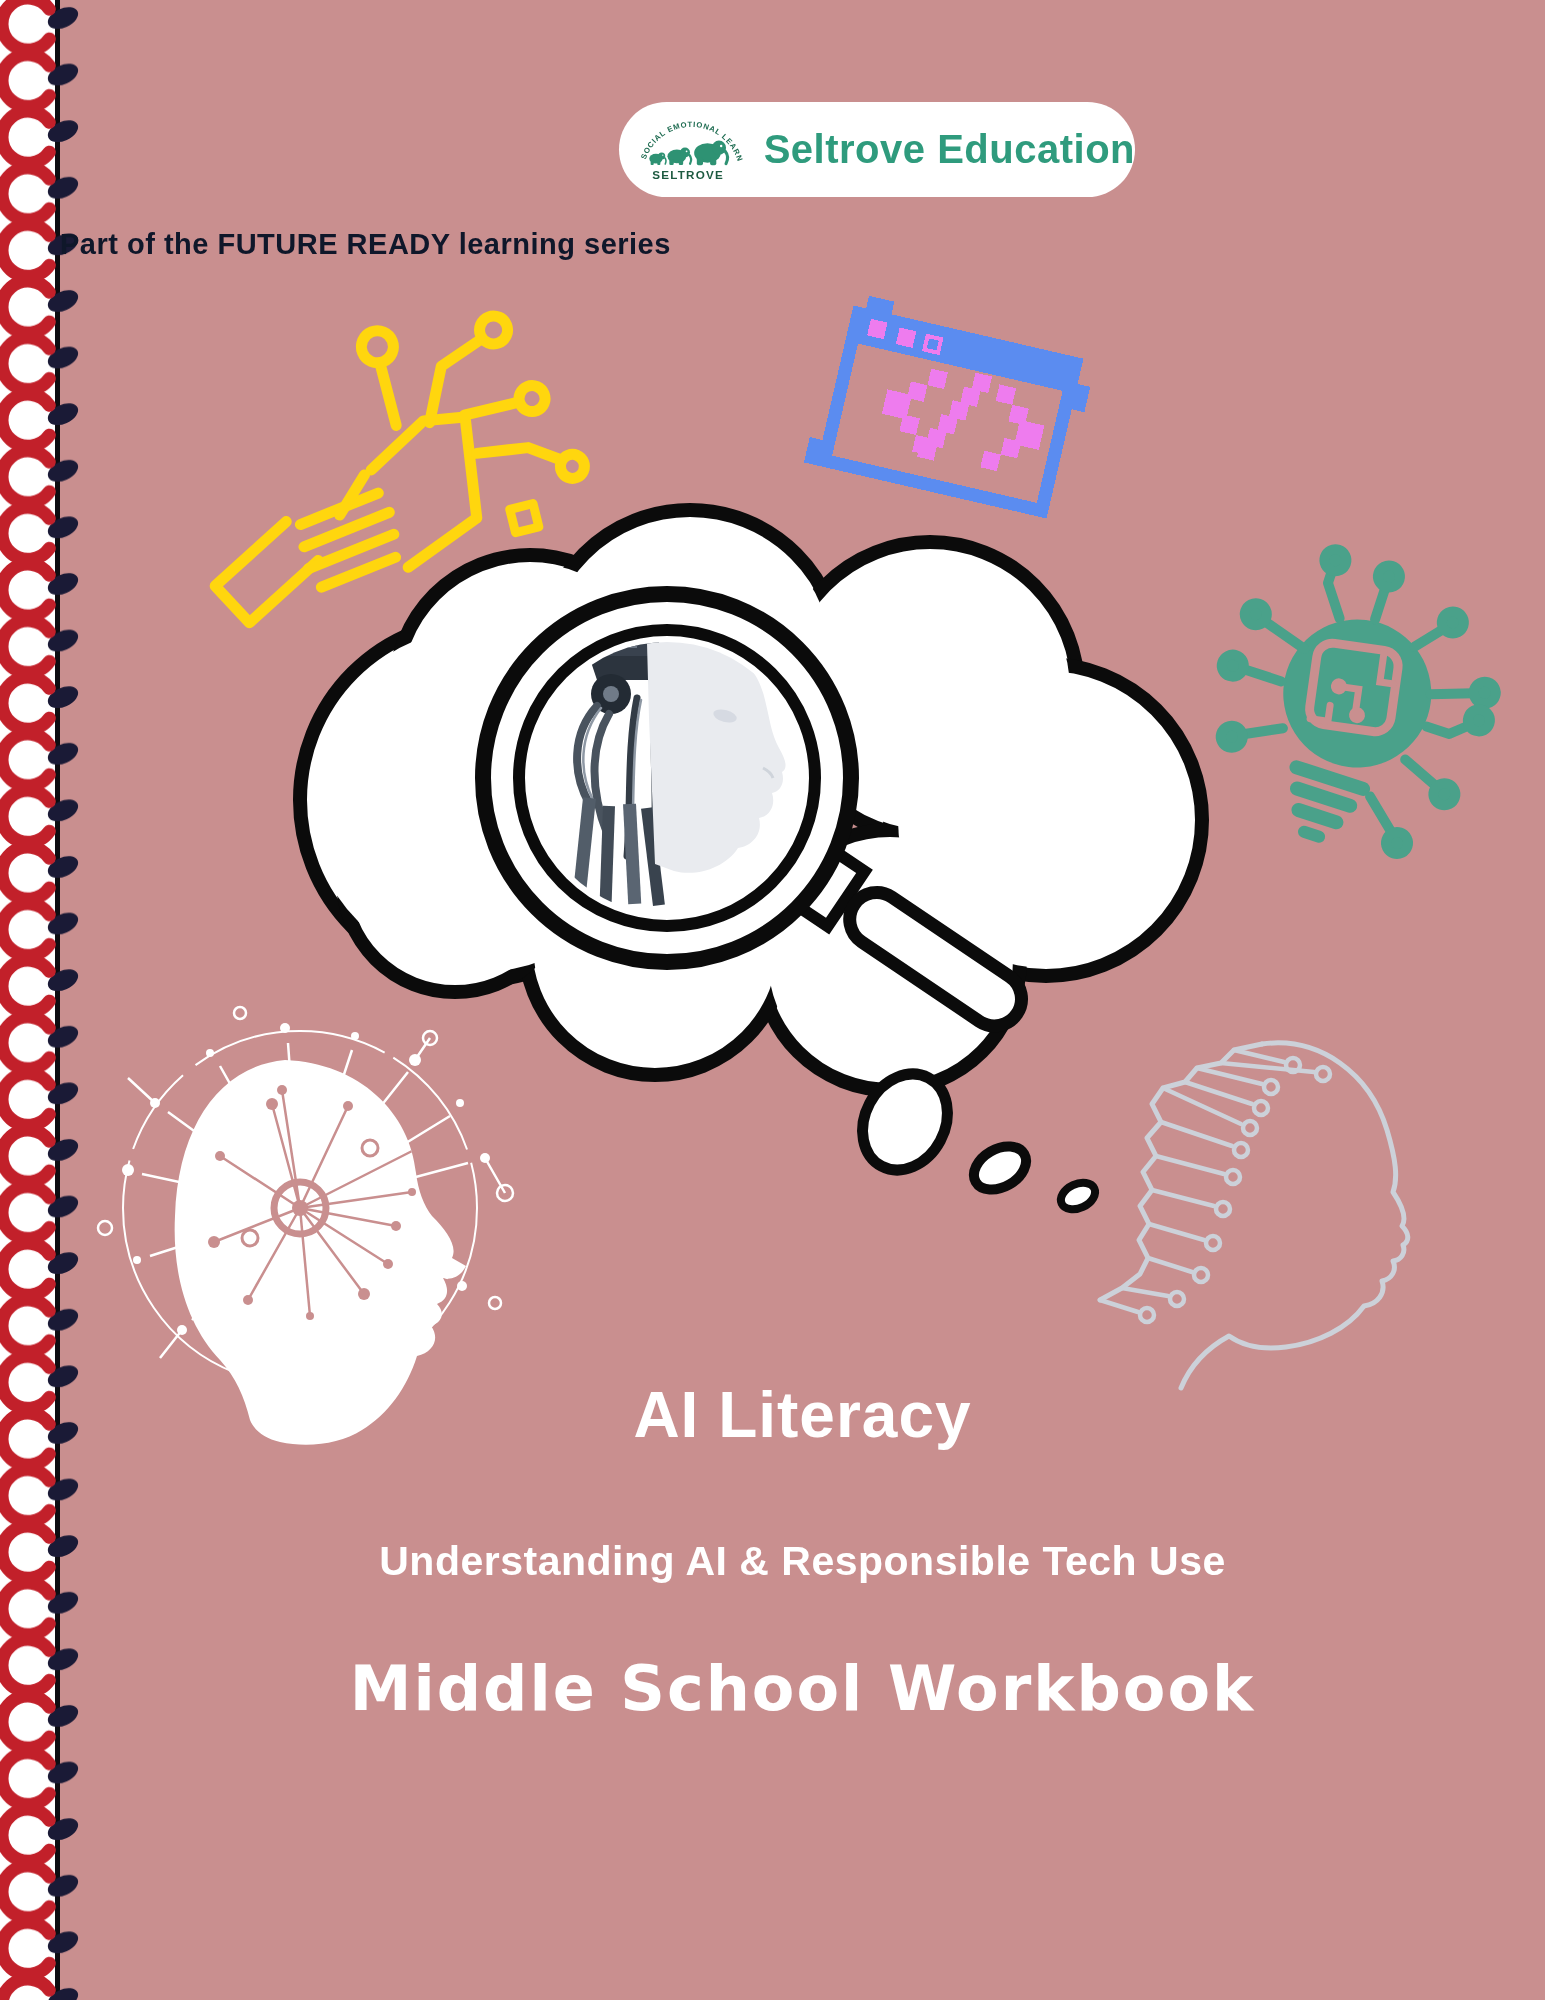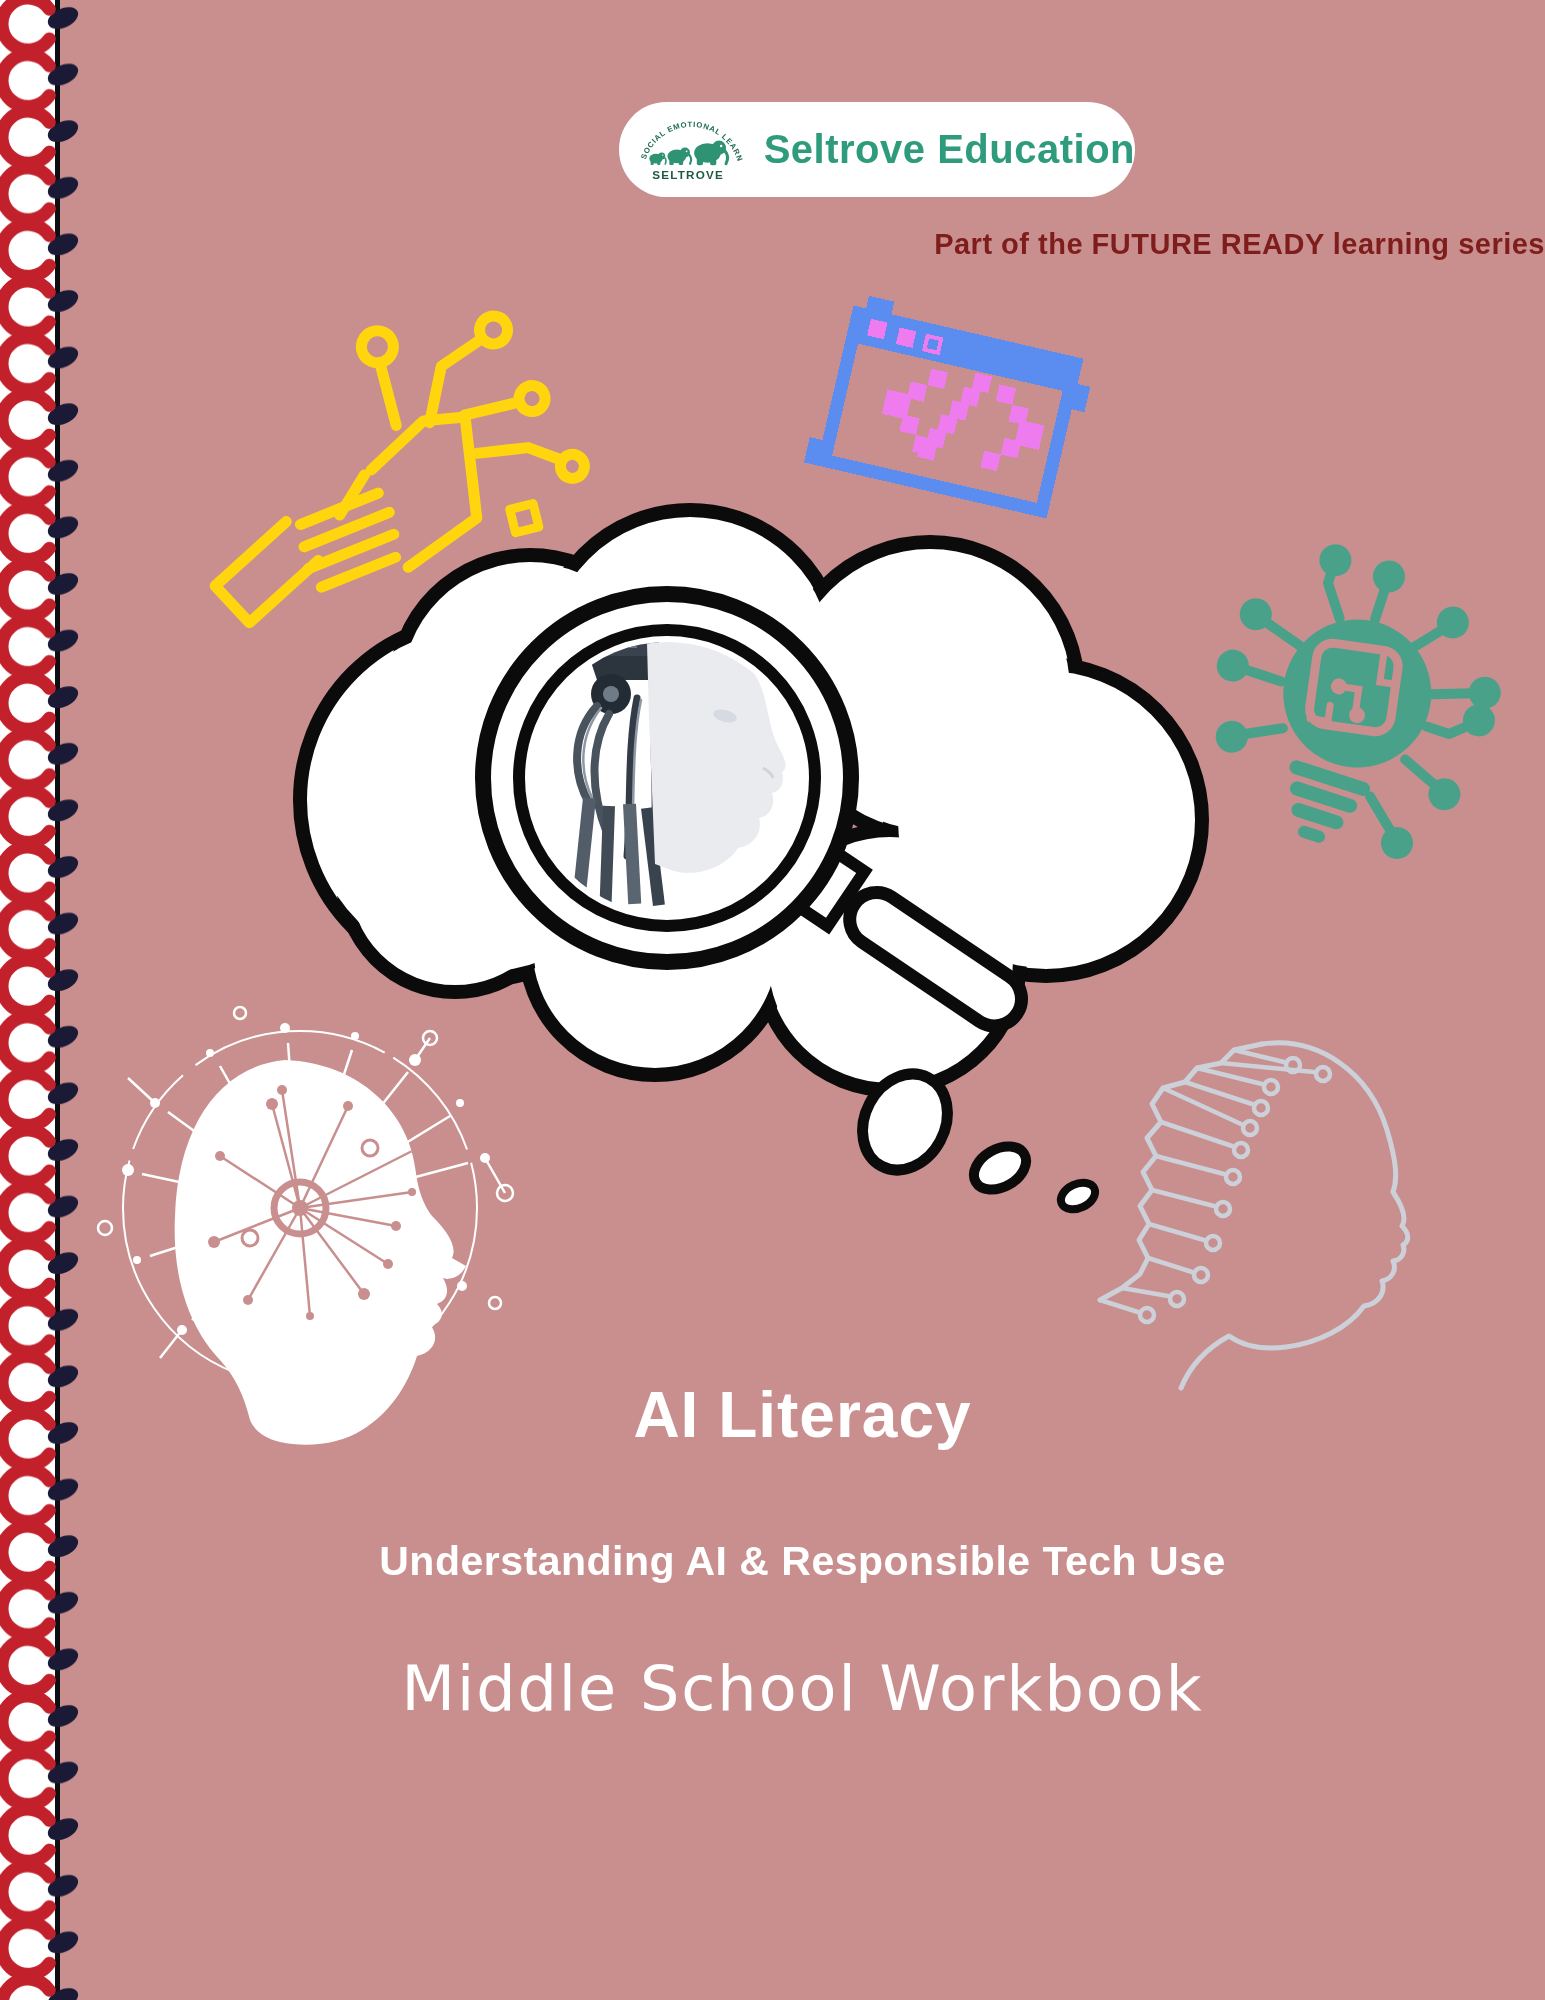--- a/index.html
+++ b/index.html
@@ -13,34 +13,34 @@
   .brand-pill{
     position:absolute;left:559px;top:102px;width:516px;height:95px;
     background:#ffffff;border-radius:48px;display:flex;align-items:center;
     padding-left:16px;box-sizing:border-box;pointer-events:auto;
   }
   .brand-name{
     font-size:40px;font-weight:700;color:#2f9b7d;letter-spacing:.5px;margin-left:16px;
     white-space:nowrap;
   }
   .tagline{
-    position:absolute;left:0;right:0;top:228px;text-align:right;
-    font-size:29px;font-weight:700;color:#7f1d1d;letter-spacing:.5px;
+    position:absolute;left:0;right:0;top:228px;text-align:left;
+    font-size:29px;font-weight:700;color:#0f172a;letter-spacing:.5px;
   }
   .cover-title{
     position:absolute;left:0;right:0;top:1378px;text-align:center;
     font-size:64px;font-weight:700;color:#ffffff;letter-spacing:1px;
   }
   .cover-subtitle{
     position:absolute;left:0;right:0;top:1538px;text-align:center;
     font-size:41px;font-weight:700;color:#ffffff;letter-spacing:.5px;
   }
   .cover-audience{
     position:absolute;left:0;right:0;top:1652px;text-align:center;
-    font-size:62px;font-weight:400;color:#ffffff;letter-spacing:2px;
+    font-size:62px;font-weight:700;color:#ffffff;letter-spacing:2px;
     font-family:"DejaVu Sans",sans-serif;
   }
 </style>
 </head>
 <body>
 
 <div class="page">
 
   <svg class="deco-layer" width="1545" height="2000" viewBox="0 0 1545 2000">
     <defs>

